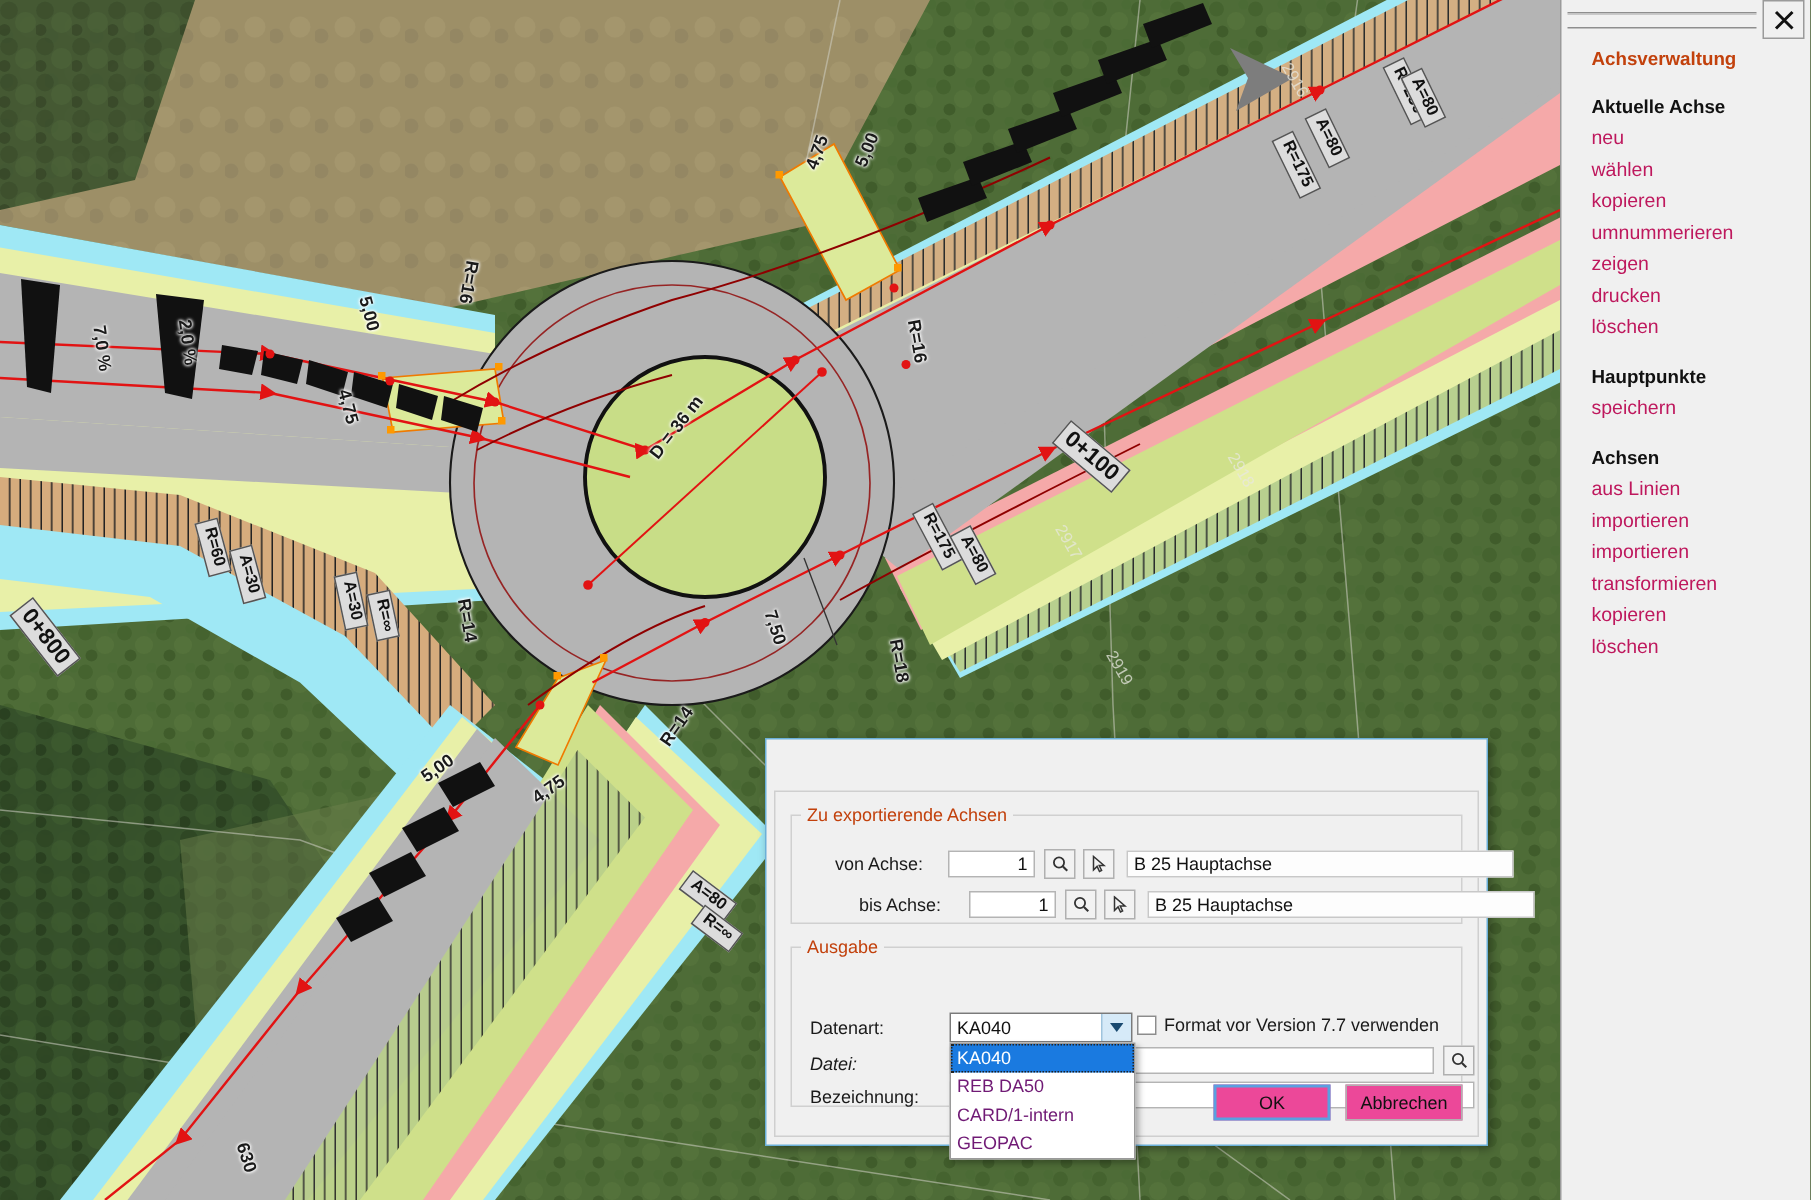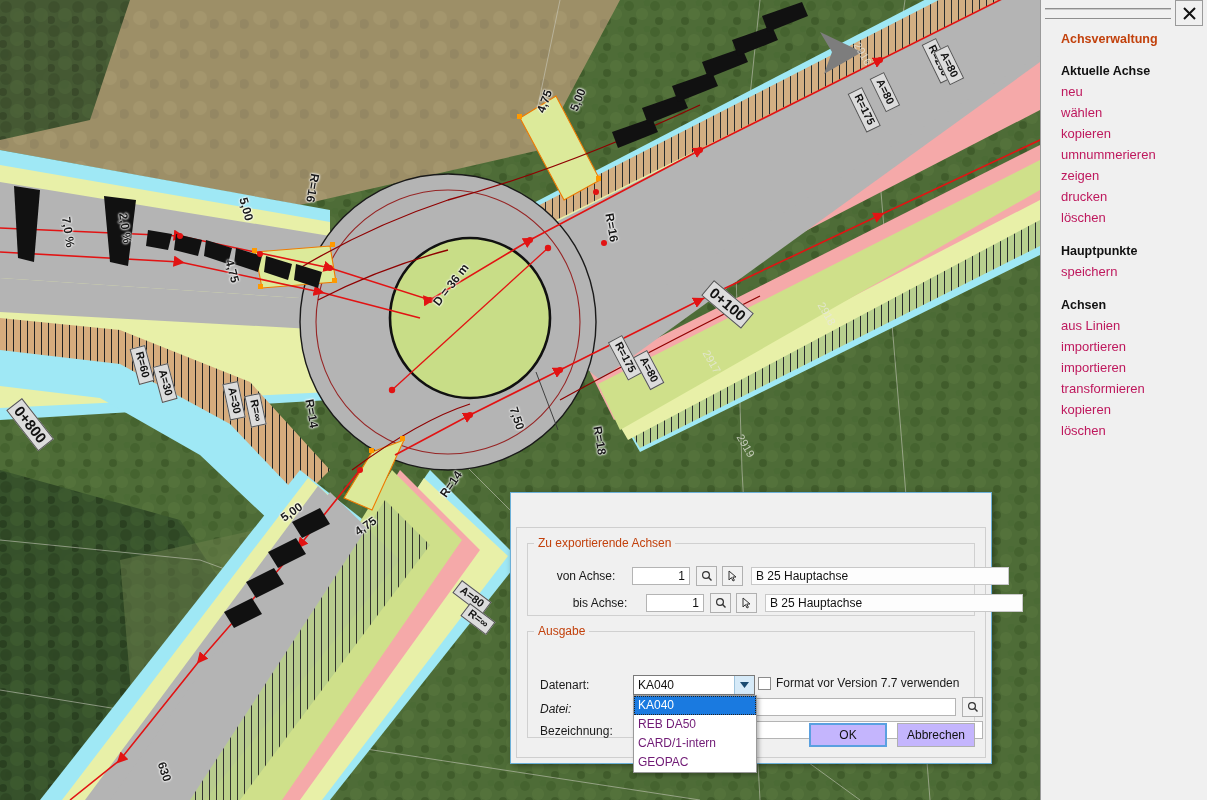--- a/index.html
+++ b/index.html
@@ -175,21 +175,21 @@
   .combo-opt.sel{background:#1a7ae0;color:#fff;outline:1px dotted #222;outline-offset:-1px;}
 
   .chk-row{position:absolute;left:230px;top:38px;display:flex;align-items:center;gap:5px;}
   .chkbox{
     width:13px;height:13px;border:1px solid #8c8c8c;background:#fff;box-sizing:border-box;
     cursor:pointer;
   }
 
   .btn{
     height:24px;min-width:76px;
-    border:1px solid #b0b0b0;background:#c4b5fd;
+    border:1px solid #b0b0b0;background:#ec4899;
     font-size:12px;color:#111;font-family:"Liberation Sans", sans-serif;
     display:flex;align-items:center;justify-content:center;cursor:pointer;
     box-sizing:border-box;
   }
   .btn.focus{border:2px solid #5aa0e0;}
   #btn-ok{position:absolute;right:98px;bottom:10px;width:78px;}
   #btn-cancel{position:absolute;right:10px;bottom:10px;width:78px;}
 </style>
 </head>
 <body>

